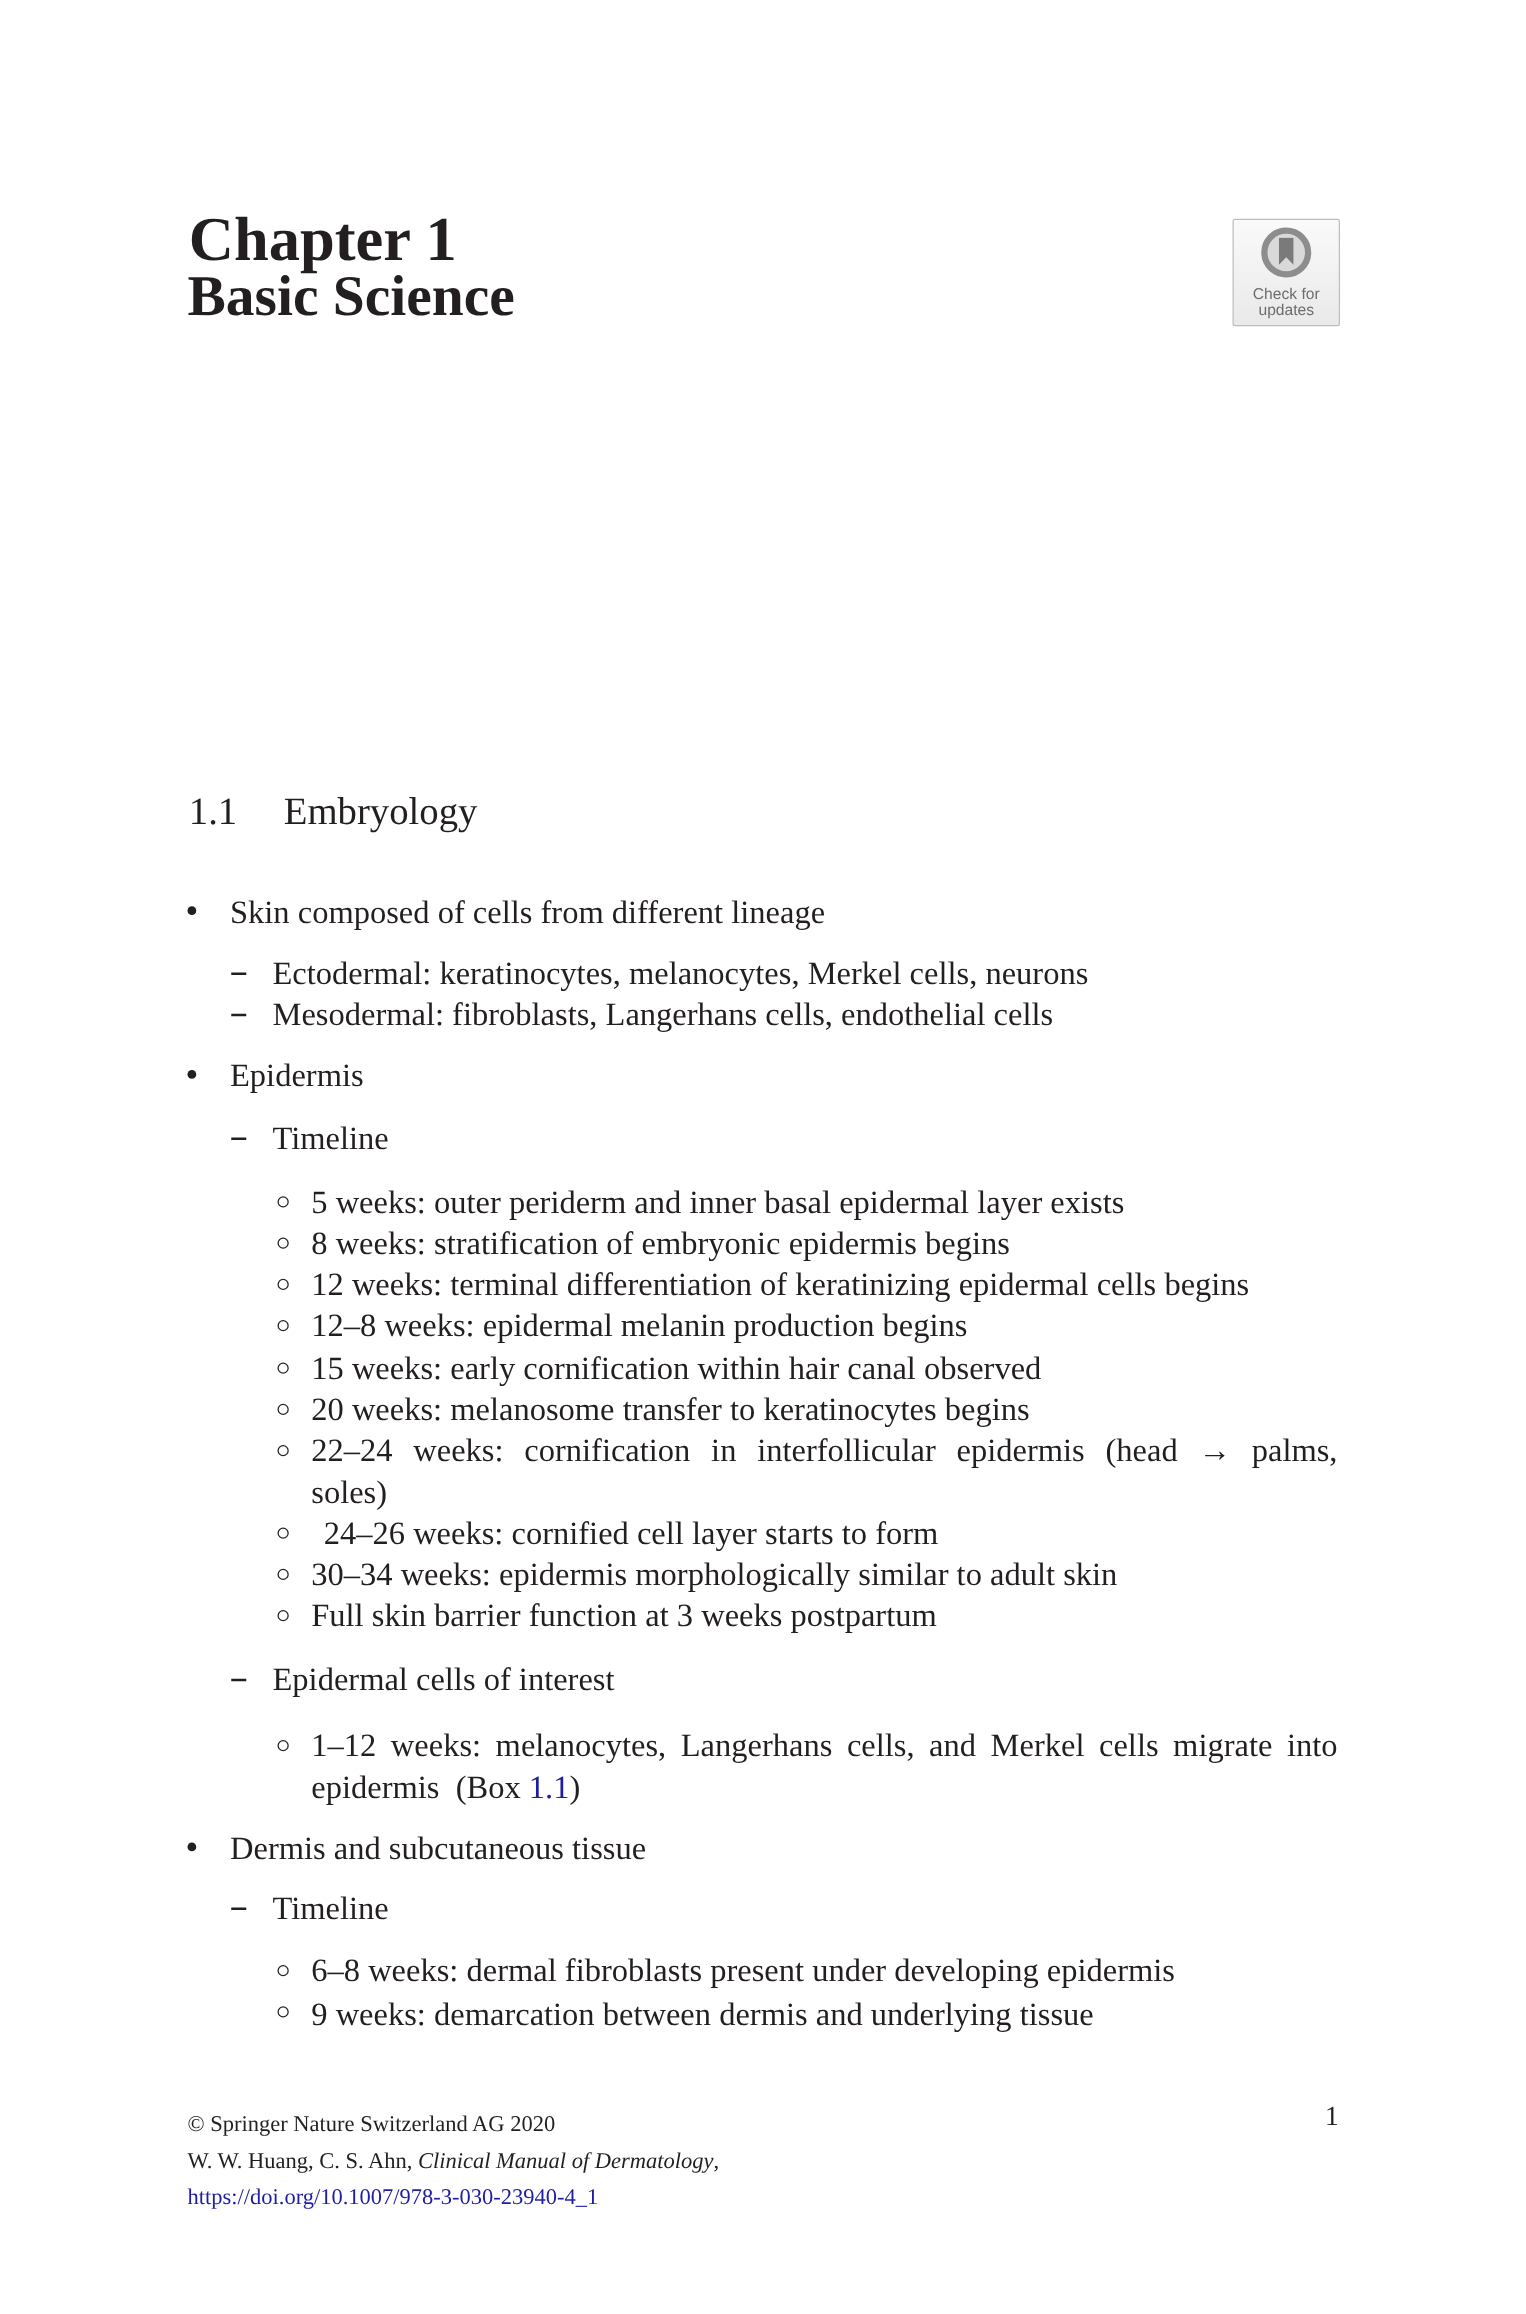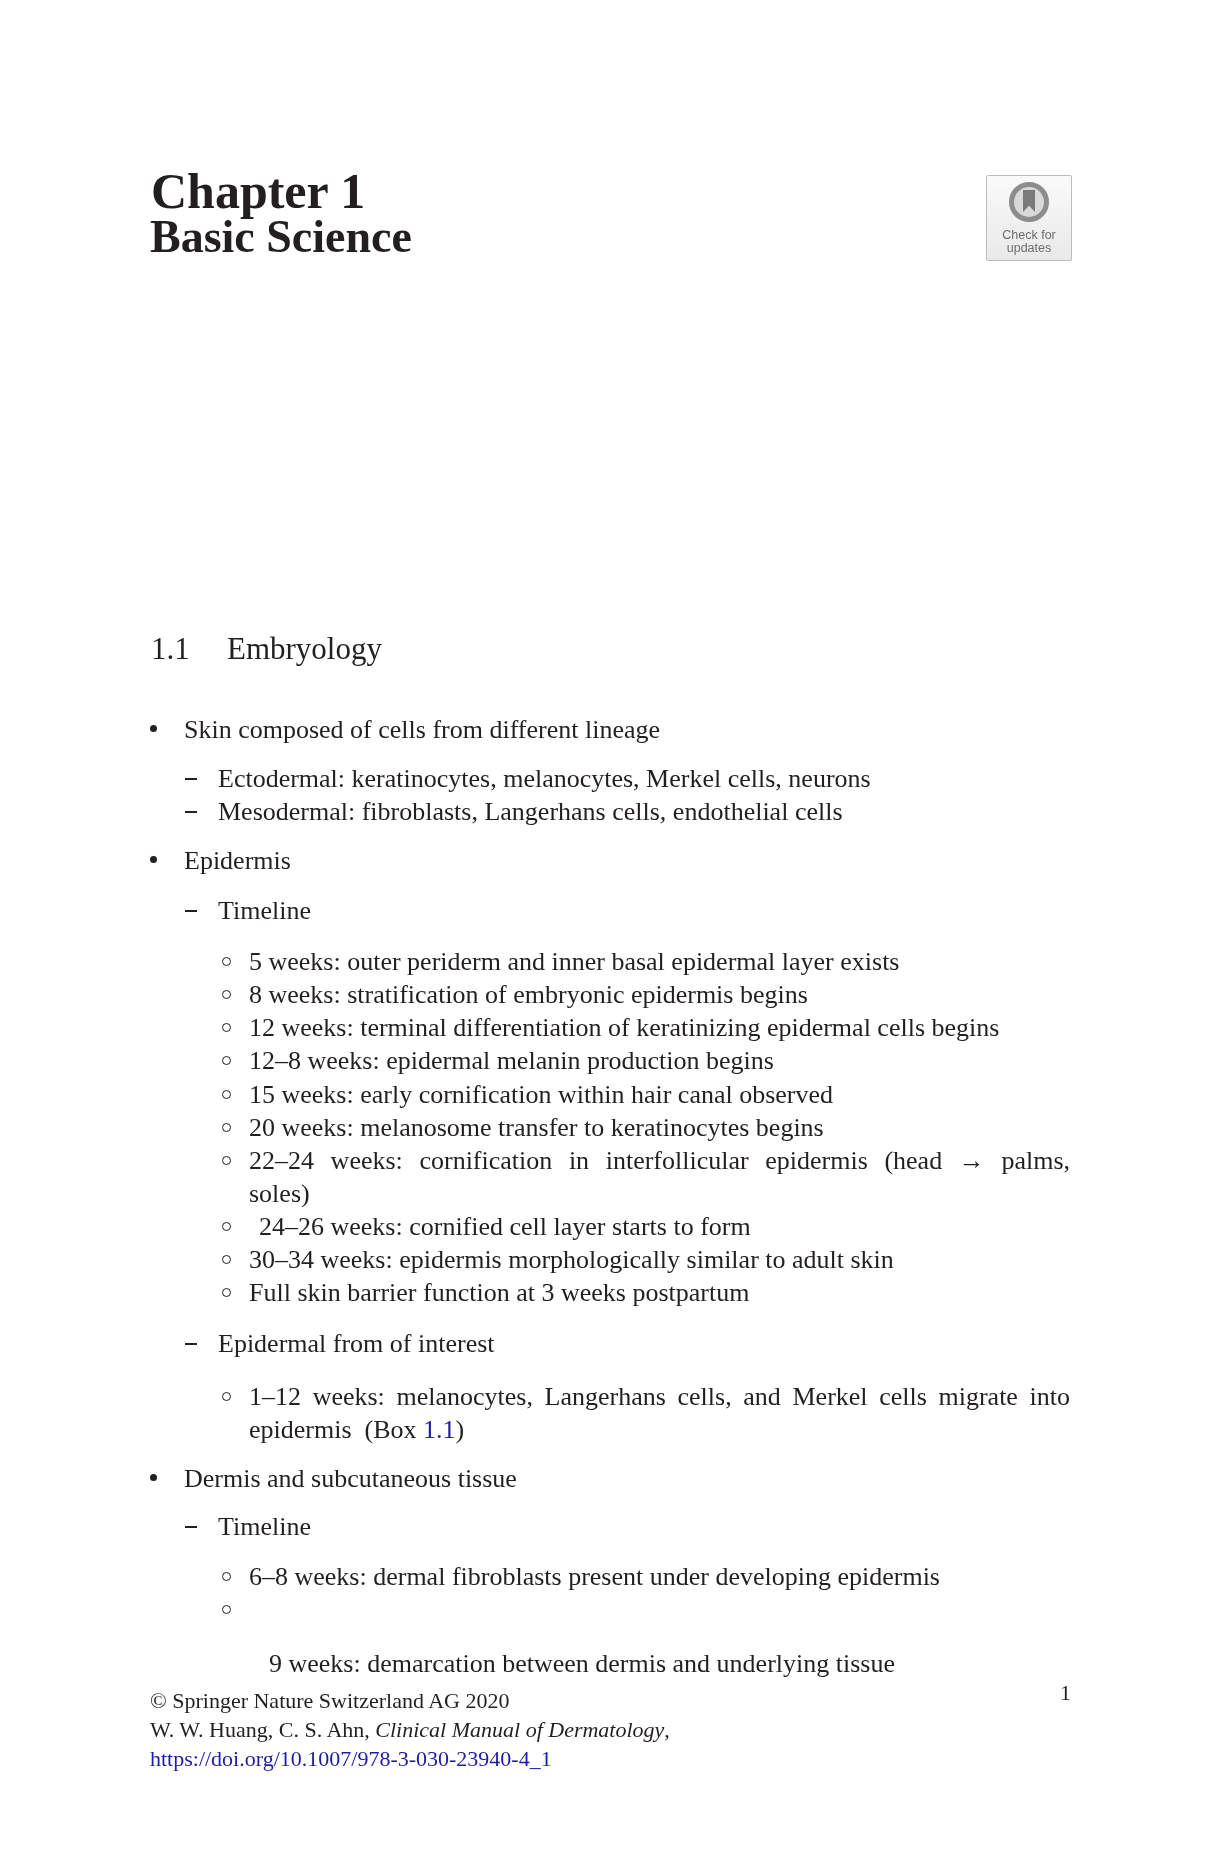--- a/index.html
+++ b/index.html
@@ -13,21 +13,21 @@
   .sec .num { display: inline-block; width: 76px; }
   .line { font-size: 26px; line-height: 1; }
   .l1-text { left: 184px; }
   .l2-text { left: 218px; }
   .l3-text { left: 249px; }
   .circle { position: absolute; width: 9px; height: 9px; border: 1.6px solid #231f20; border-radius: 50%; box-sizing: border-box; }
   .dot { position: absolute; width: 7px; height: 7px; background: #231f20; border-radius: 50%; }
   .dash { position: absolute; width: 12px; height: 1.6px; background: #231f20; }
   .justify { width: 821px; text-align: justify; text-align-last: justify; white-space: normal; }
   .link { color: #1d1ca3; }
-  .foot { font-size: 22px; line-height: 1; left: 150px; }
+  .foot { font-size: 18px; line-height: 1; left: 150px; }
   .pgnum { font-size: 22px; line-height: 1; left: 1060px; top: 1682px; }
   .badge { position: absolute; left: 986px; top: 175px; width: 86px; height: 86px;
            border: 1px solid #bdbdbd; border-radius: 2px;
            background: linear-gradient(#fafafa, #e9e9e9); box-sizing: border-box; }
   .badge-icon { position: absolute; left: 22px; top: 6px; width: 40px; height: 40px; border-radius: 50%;
                 border: 5px solid #8d8d8d; box-sizing: border-box; background: #d9d9d9; }
   .badge-icon .ribbon { position: absolute; left: 9px; top: 3px; width: 12px; height: 22px; background: #7a7a7a;
                 clip-path: polygon(0 0, 100% 0, 100% 100%, 50% 72%, 0 100%); }
   .badge-text { position: absolute; left: 0; width: 100%; text-align: center;
                 font-family: "Liberation Sans", "DejaVu Sans", sans-serif; font-size: 12.5px; color: #6d6d6d; line-height: 13px; }
@@ -92,34 +92,34 @@
 <div class="circle" style="left:222px; top:1222px;"></div>
 <div class="abs line l3-text" style="top:1214px;margin-left:10px;">24–26 weeks: cornified cell layer starts to form</div>
 
 <div class="circle" style="left:222px; top:1255px;"></div>
 <div class="abs line l3-text" style="top:1247px;">30–34 weeks: epidermis morphologically similar to adult skin</div>
 
 <div class="circle" style="left:222px; top:1288px;"></div>
 <div class="abs line l3-text" style="top:1280px;">Full skin barrier function at 3 weeks postpartum</div>
 
 <div class="dash" style="left:185px; top:1343px;"></div>
-<div class="abs line l2-text" style="top:1331px;">Epidermal from of interest</div>
+<div class="abs line l2-text" style="top:1331px;">Epidermal cells of interest</div>
 
 <div class="circle" style="left:222px; top:1392px;"></div>
 <div class="abs line l3-text justify" style="top:1384px;">1–12 weeks: melanocytes, Langerhans cells, and Merkel cells migrate into</div>
 <div class="abs line l3-text" style="top:1417px; white-space:pre;"><span>epidermis  (Box </span><span class="link">1.1</span><span>)</span></div>
 
 <div class="dot" style="left:150px; top:1474px;"></div>
 <div class="abs line l1-text" style="top:1466px;text-align:center;">Dermis and subcutaneous tissue</div>
 
 <div class="dash" style="left:185px; top:1526px;"></div>
 <div class="abs line l2-text" style="top:1514px;">Timeline</div>
 
 <div class="circle" style="left:222px; top:1572px;"></div>
 <div class="abs line l3-text" style="top:1564px;">6–8 weeks: dermal fibroblasts present under developing epidermis</div>
 
 <div class="circle" style="left:222px; top:1605px;"></div>
-<div class="abs line l3-text" style="top:1651px;margin-left:20px;">9 weeks: demarcation between dermis and underlying tissue</div>
+<div class="abs line l3-text" style="top:1599px;">9 weeks: demarcation between dermis and underlying tissue</div>
 
 <div class="abs foot" style="top:1690px;">© Springer Nature Switzerland AG 2020</div>
 <div class="abs foot" style="top:1719px; white-space:pre;"><span>W. W. Huang, C. S. Ahn, </span><span class="ital">Clinical Manual of Dermatology</span><span>,</span></div>
 <div class="abs foot link" style="top:1748px;">https://doi.org/10.1007/978-3-030-23940-4_1</div>
 <div class="abs pgnum">1</div>
 
 </body></html>

